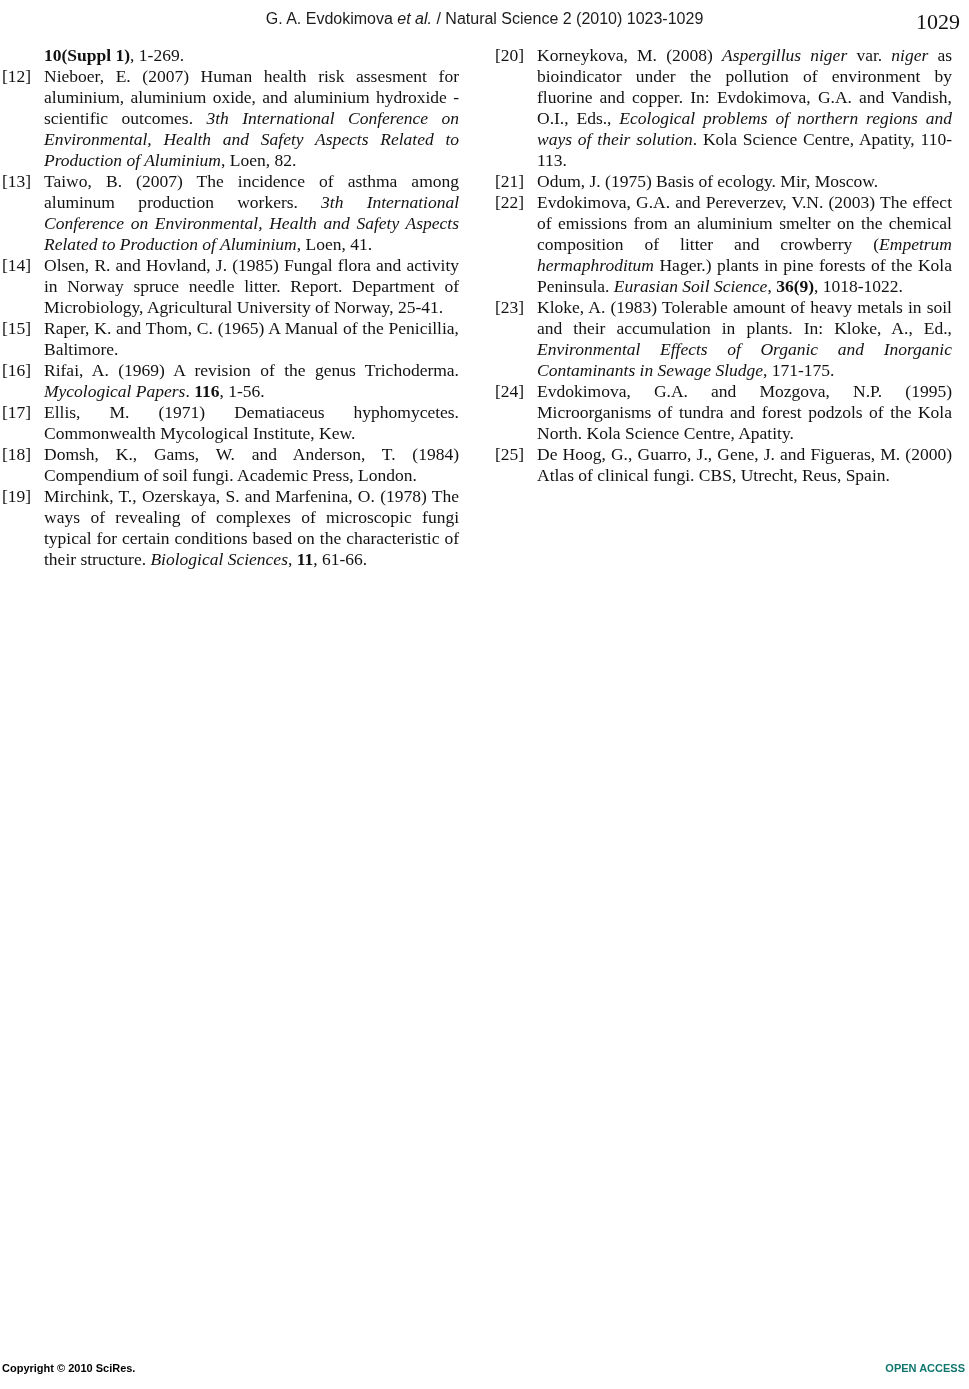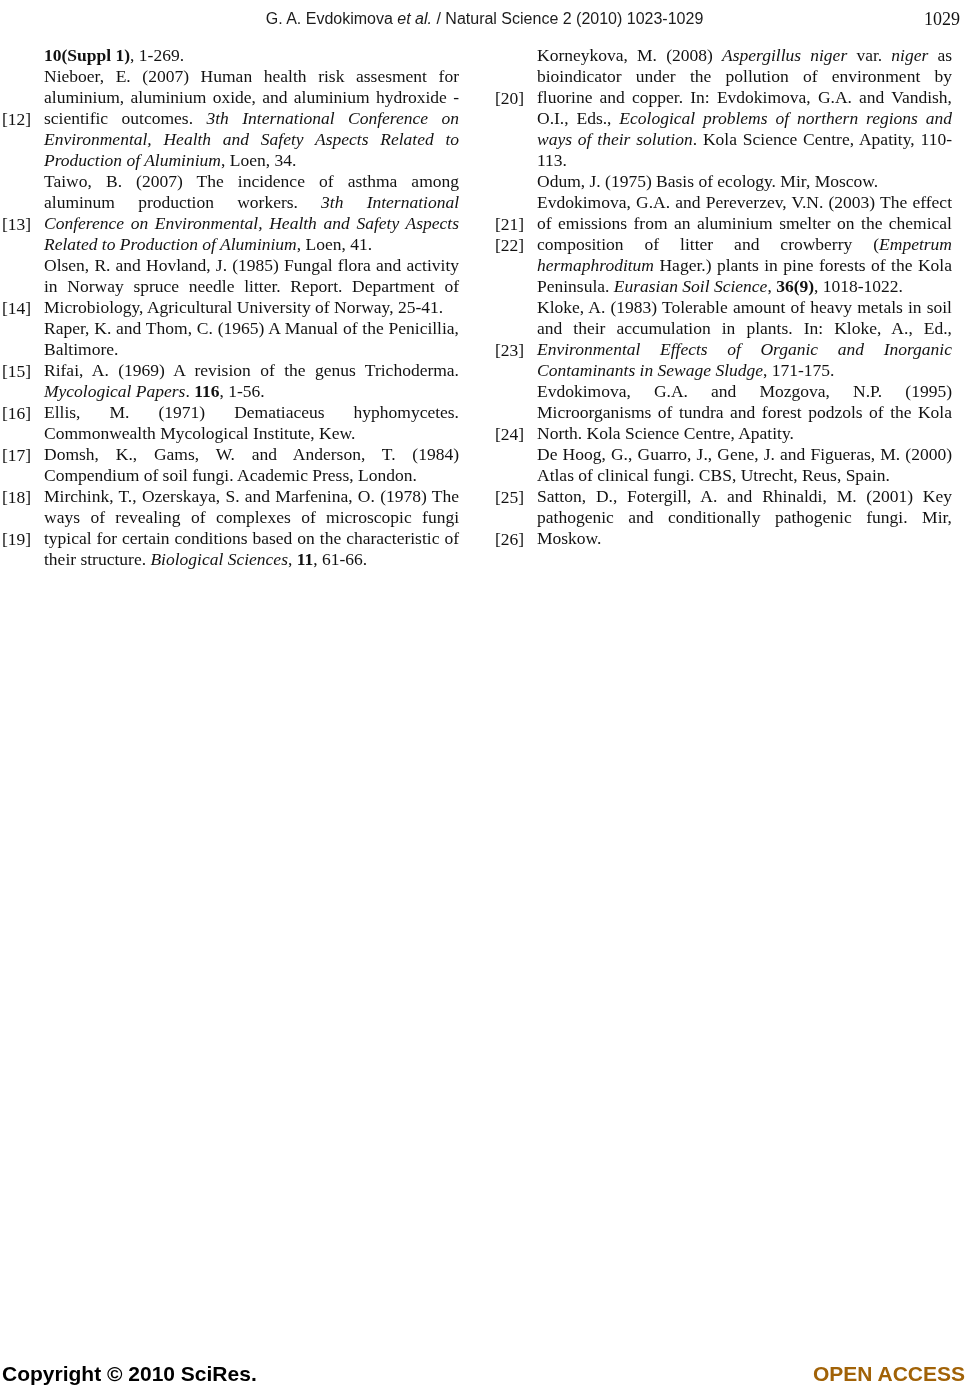--- a/index.html
+++ b/index.html
@@ -14,76 +14,75 @@
   
   .hdr{
     position:absolute;top:10px;left:0;width:100%;
     text-align:center;
     font-family:"Liberation Sans",sans-serif;
     font-size:16px;color:#1c1c1c;
   }
   .pagenum{
     position:absolute;top:9px;right:9px;
     font-family:"Liberation Serif",serif;
-    font-size:18px;color:#121212;
+    font-size:22px;color:#121212;
   }
   
   .cols{
     position:absolute;top:45px;left:2px;width:961px;
     display:flex;gap:36px;
   }
   .col{
     width:457px;
     font-size:17.5px;line-height:21px;
     text-align:justify;
     hyphens:auto;-webkit-hyphens:auto;
   }
   .ref{position:relative;padding-left:42px;}
-  .ref-num{position:absolute;left:0;top:0;margin-top:43px;}
+  .ref-num{position:absolute;left:0;top:0;}
   .it{font-style:italic;}
   .bd{font-weight:bold;}
   
   .ftr{
     position:absolute;left:2px;right:4px;top:1362px;
     display:flex;justify-content:space-between;align-items:baseline;
     font-family:"Liberation Sans",sans-serif;
-    font-weight:bold;font-size:21px;color:#000000;
+    font-weight:bold;font-size:11px;color:#000000;
   }
 </style>
 </head>
 <body>
 
 <div class="page">
 
   <div class="hdr">
     <span>G. A. Evdokimova </span><span class="it">et al.</span><span> / Natural Science 2 (2010) 1023-1029</span>
   </div>
   <div class="pagenum">1029</div>
 
   <div class="cols">
     <div class="col" id="col-left">
         <div class="ref"><span class="ref-num"></span><span><span class="bd">10(Suppl 1)</span><span>, 1-269.</span></span></div>
-        <div class="ref"><span class="ref-num">[12]</span><span><span>Nieboer, E. (2007) Human health risk assesment for aluminium, aluminium oxide, and aluminium hydroxide - scientific outcomes. </span><span class="it">3th International Conference on Environmental, Health and Safety Aspects Related to Production of Aluminium</span><span>, Loen, 34.</span></span></div>
+        <div class="ref"><span class="ref-num">[12]</span><span><span>Nieboer, E. (2007) Human health risk assesment for aluminium, aluminium oxide, and aluminium hydroxide - scientific outcomes. </span><span class="it">3th International Conference on Environmental, Health and Safety Aspects Related to Production of Aluminium</span><span>, Loen, 82.</span></span></div>
         <div class="ref"><span class="ref-num">[13]</span><span><span>Taiwo, B. (2007) The incidence of asthma among aluminum production workers. </span><span class="it">3th International Conference on Environmental, Health and Safety Aspects Related to Production of Aluminium</span><span>, Loen, 41.</span></span></div>
         <div class="ref"><span class="ref-num">[14]</span><span><span>Olsen, R. and Hovland, J. (1985) Fungal flora and activity in Norway spruce needle litter. Report. Department of Microbiology, Agricultural University of Norway, 25-41.</span></span></div>
         <div class="ref"><span class="ref-num">[15]</span><span><span>Raper, K. and Thom, C. (1965) A Manual of the Penicillia, Baltimore.</span></span></div>
         <div class="ref"><span class="ref-num">[16]</span><span><span>Rifai, A. (1969) A revision of the genus Trichoderma. </span><span class="it">Mycological Papers</span><span>. </span><span class="bd">116</span><span>, 1-56.</span></span></div>
         <div class="ref"><span class="ref-num">[17]</span><span><span>Ellis, M. (1971) Dematiaceus hyphomycetes. Commonwealth Mycological Institute, Kew.</span></span></div>
         <div class="ref"><span class="ref-num">[18]</span><span><span>Domsh, K., Gams, W. and Anderson, T. (1984) Compendium of soil fungi. Academic Press, London.</span></span></div>
         <div class="ref"><span class="ref-num">[19]</span><span><span>Mirchink, T., Ozerskaya, S. and Marfenina, O. (1978) The ways of revealing of complexes of microscopic fungi typical for certain conditions based on the characteristic of their structure. </span><span class="it">Biological Sciences</span><span>, </span><span class="bd">11</span><span>, 61-66.</span></span></div>
       </div>
     <div class="col" id="col-right">
         <div class="ref"><span class="ref-num">[20]</span><span><span>Korneykova, M. (2008) </span><span class="it">Aspergillus niger</span><span> var. </span><span class="it">niger</span><span> as bioindicator under the pollution of environment by fluorine and copper. In: Evdokimova, G.A. and Vandish, O.I., Eds., </span><span class="it">Ecological problems of northern regions and ways of their solution</span><span>. Kola Science Centre, Apatity, 110-113.</span></span></div>
         <div class="ref"><span class="ref-num">[21]</span><span><span>Odum, J. (1975) Basis of ecology. Mir, Moscow.</span></span></div>
         <div class="ref"><span class="ref-num">[22]</span><span><span>Evdokimova, G.A. and Pereverzev, V.N. (2003) The effect of emissions from an aluminium smelter on the chemical composition of litter and crowberry (</span><span class="it">Empetrum hermaphroditum</span><span> Hager.) plants in pine forests of the Kola Peninsula. </span><span class="it">Eurasian Soil Science</span><span>, </span><span class="bd">36(9)</span><span>, 1018-1022.</span></span></div>
         <div class="ref"><span class="ref-num">[23]</span><span><span>Kloke, A. (1983) Tolerable amount of heavy metals in soil and their accumulation in plants. In: Kloke, A., Ed., </span><span class="it">Environmental Effects of Organic and Inorganic Contaminants in Sewage Sludge</span><span>, 171-175.</span></span></div>
         <div class="ref"><span class="ref-num">[24]</span><span><span>Evdokimova, G.A. and Mozgova, N.P. (1995) Microorganisms of tundra and forest podzols of the Kola North. Kola Science Centre, Apatity.</span></span></div>
         <div class="ref"><span class="ref-num">[25]</span><span><span>De Hoog, G., Guarro, J., Gene, J. and Figueras, M. (2000) Atlas of clinical fungi. CBS, Utrecht, Reus, Spain.</span></span></div>
-        <div class="ref"><span class="ref-num">[26]</span><span><span>Satton, D., Fotergill, A. and Rhinaldi, M. (2001) Key pathogenic and conditionally pathogenic fungi. Mir, Moskow.</span></span></div>
       </div>
   </div>
 
   <div class="ftr">
     <span>Copyright © 2010 SciRes.</span>
-    <span id="open-access" style="color: #a16207;">OPEN ACCESS</span>
+    <span id="open-access" style="color: #0f766e;">OPEN ACCESS</span>
   </div>
 
 </div>
 
 </body></html>

